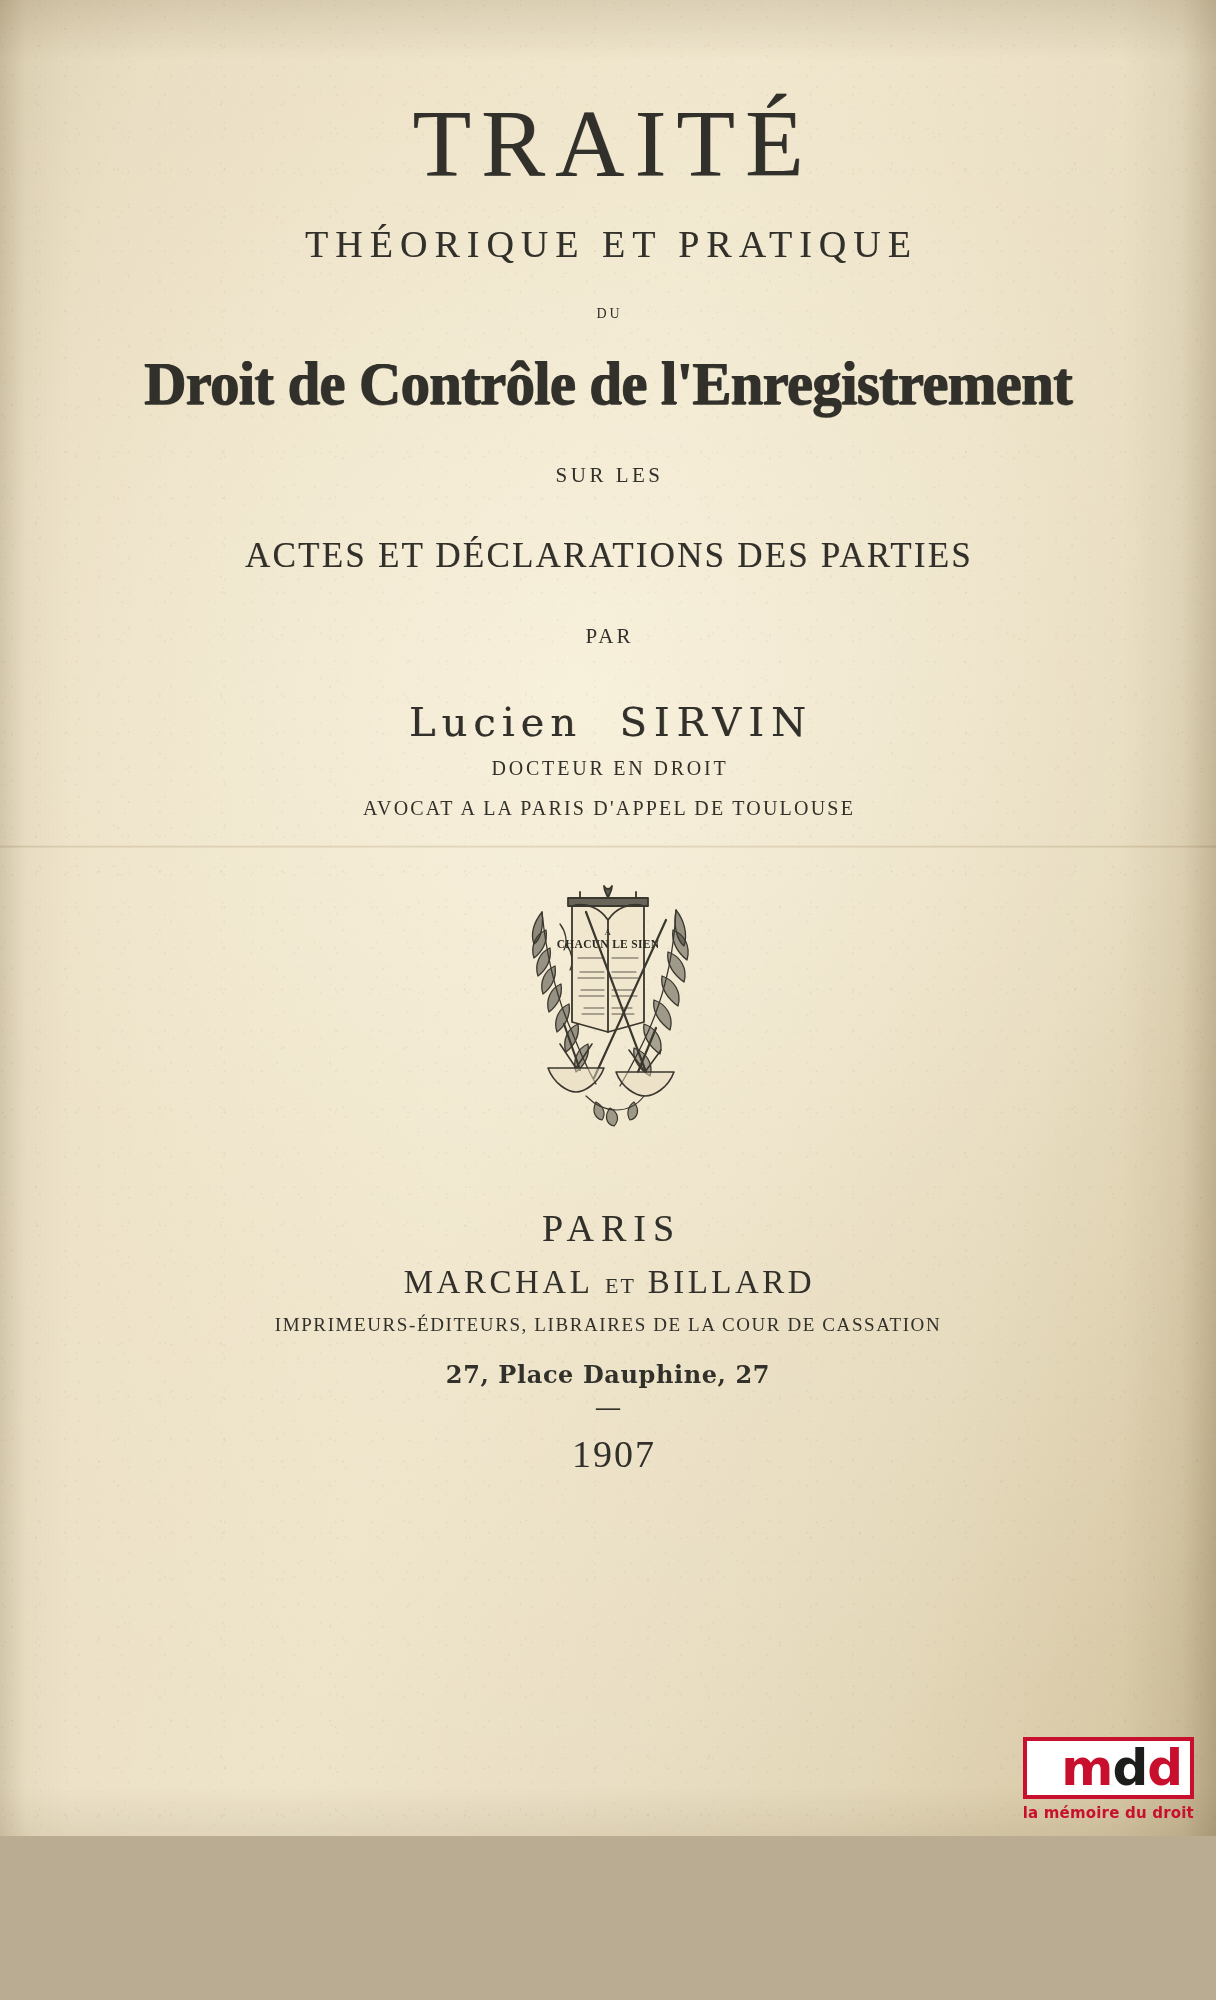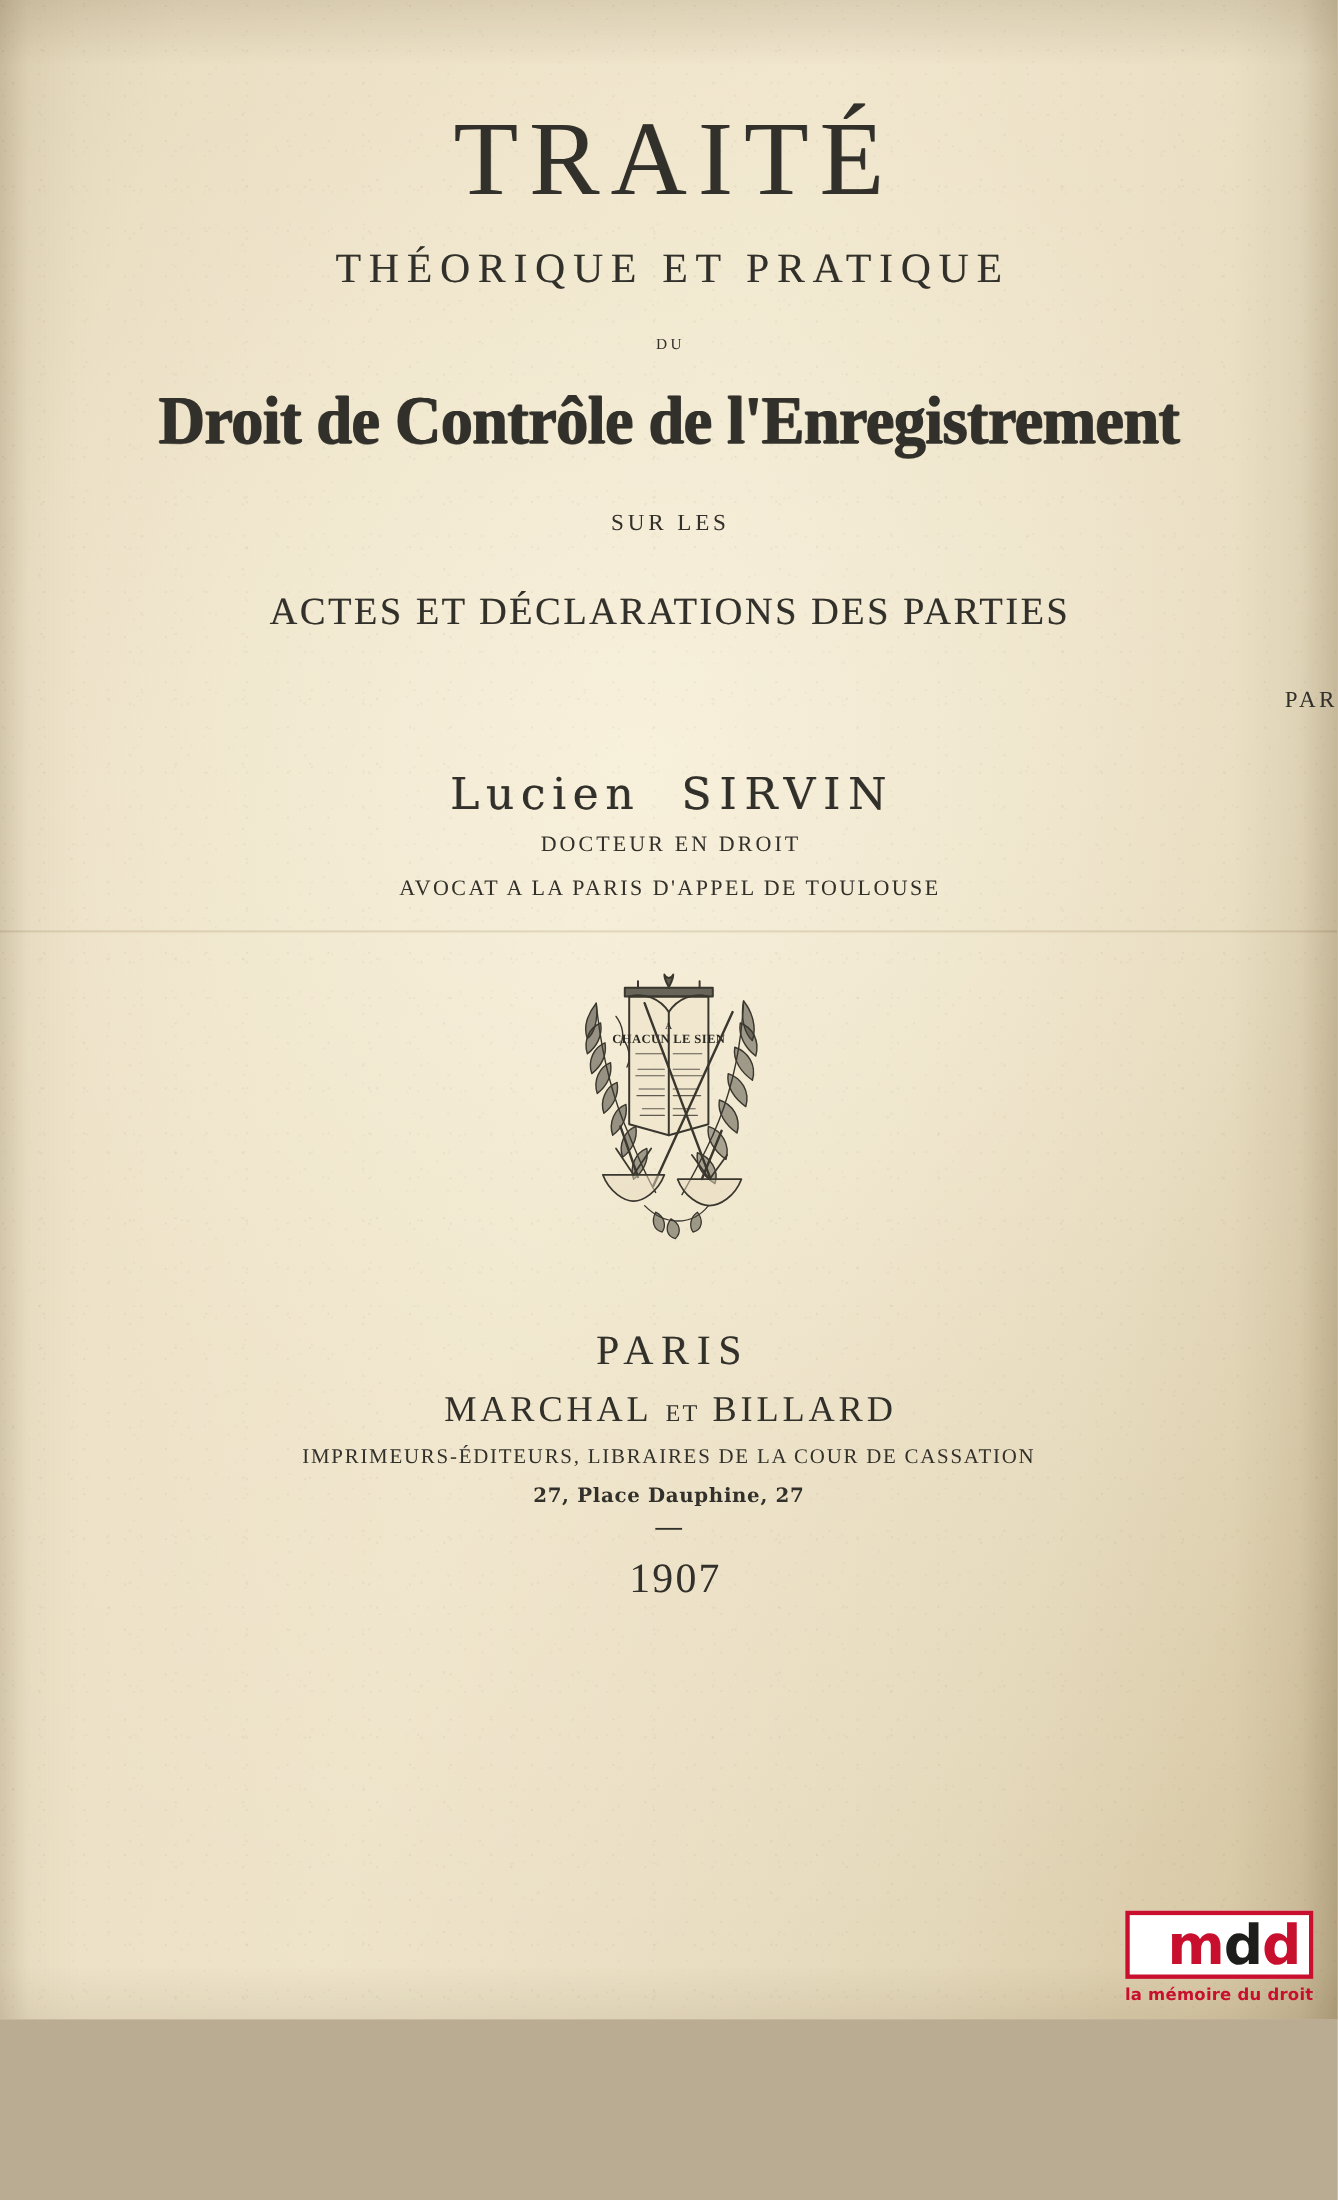--- a/index.html
+++ b/index.html
@@ -117,21 +117,20 @@
     font-size: 35px;
     letter-spacing: 2.2px;
     padding-left: 2px;
     text-shadow: 0.35px 0.3px 0 rgba(50,48,42,0.4);
   }
   .l-par {
     margin-top: 48px;
     font-size: 21px;
     letter-spacing: 3px;
     padding-left: 3px;
-    text-align: right;
   }
   .l-author {
     margin-top: 50px;
     font-size: 40px;
     letter-spacing: 6px;
     padding-left: 6px;
     font-family: "DejaVu Serif", "Liberation Serif", serif;
     font-weight: 400;
     text-shadow: 0.5px 0.4px 0 rgba(45,43,38,0.55);
   }
@@ -172,22 +171,22 @@
     letter-spacing: 3.5px;
     padding-left: 3px;
   }
   .l-pub .et { font-size: 22px; letter-spacing: 2px; }
   .l-sub {
     margin-top: 13px;
     font-size: 19px;
     letter-spacing: 1.6px;
   }
   .l-addr {
-    margin-top: 13px;
-    font-size: 18px;
+    margin-top: 24px;
+    font-size: 24px;
     font-weight: 700;
     letter-spacing: 0.6px;
     font-family: "DejaVu Serif", "Liberation Serif", serif;
   }
   .l-rule {
     margin-top: 10px;
     font-size: 24px;
     font-weight: 700;
     line-height: 0.7;
   }

